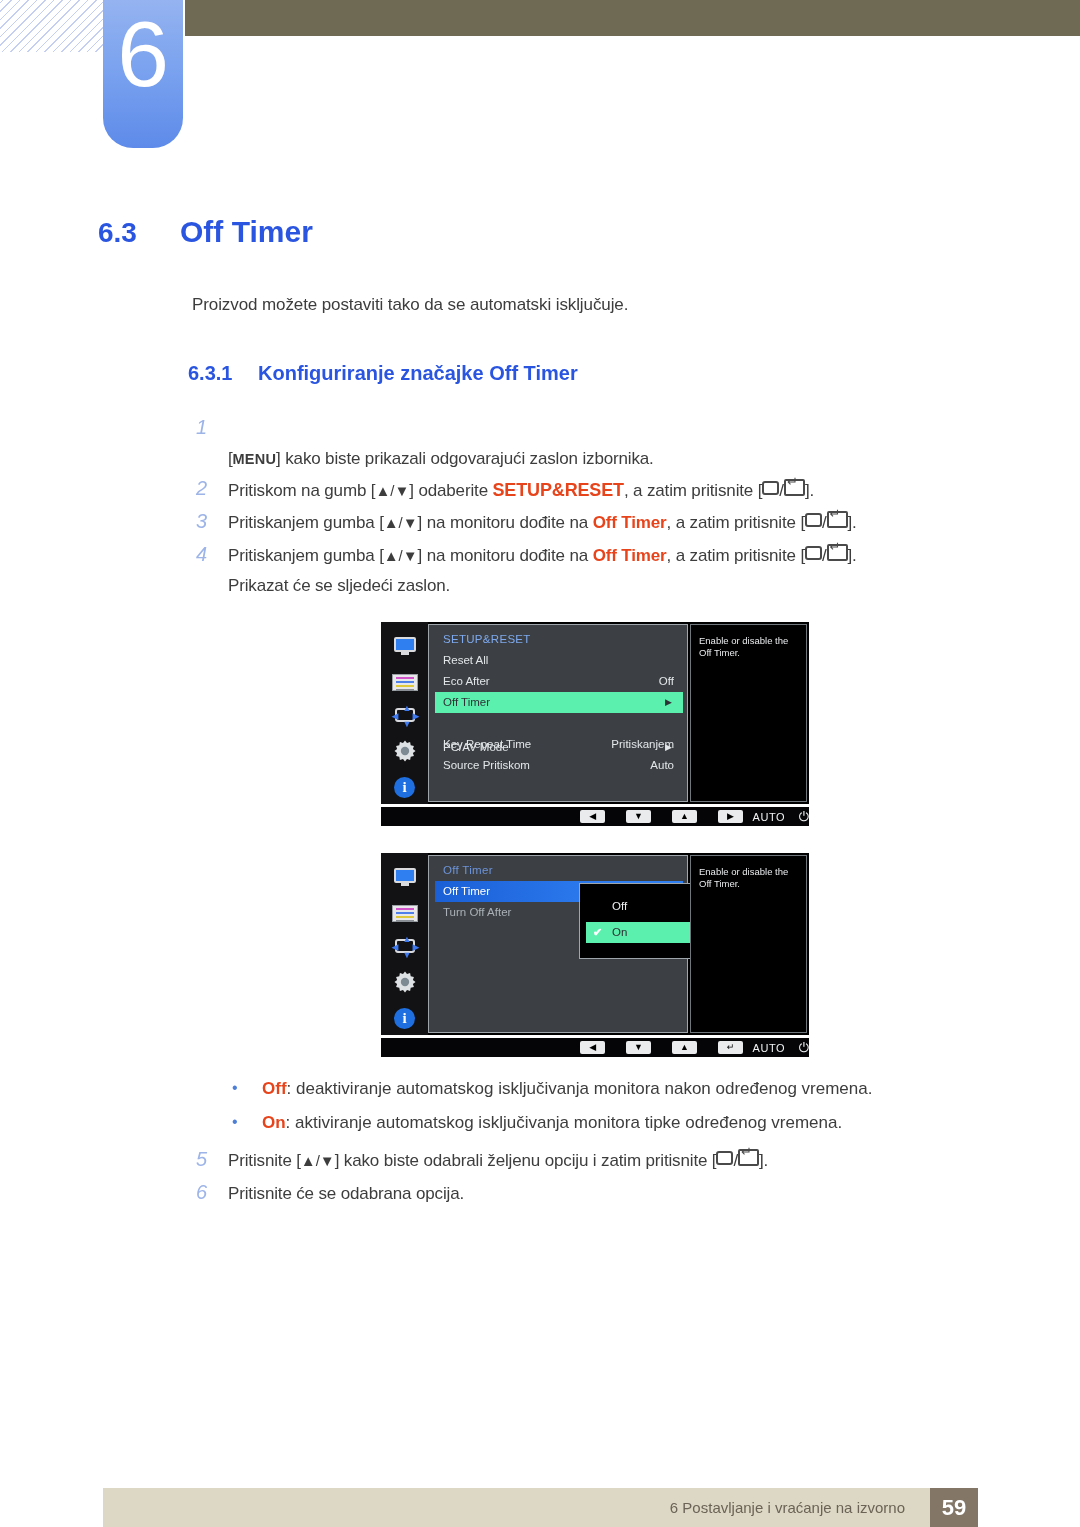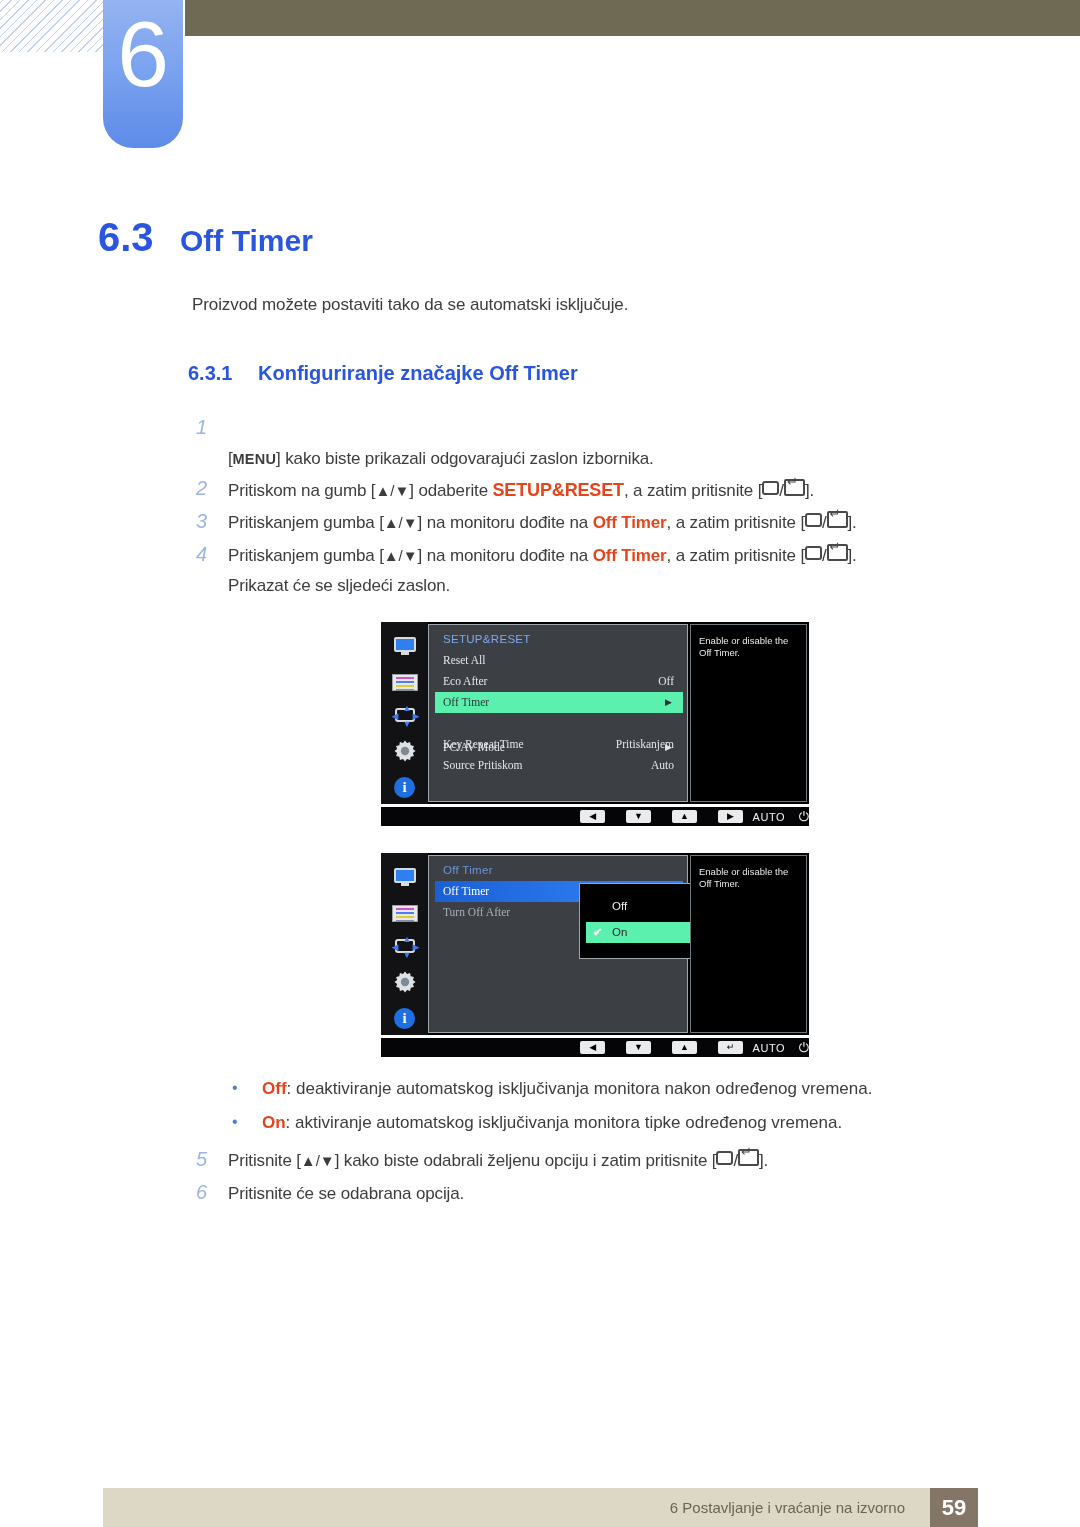--- a/index.html
+++ b/index.html
@@ -38,21 +38,21 @@
   #chaptitle{
     position:absolute;left:222px;top:43px;
     font-size:33px;font-weight:bold;color:#2a55e0;
     letter-spacing:-.2px;white-space:nowrap;
   }
 
   
   #content{position:absolute;left:0;top:0;width:1080px;}
 
   .h2row{position:absolute;left:98px;top:215px;}
-  .h2num{display:inline-block;font-size:40px;font-weight:bold;color:#2a55e0;width:82px;}
+  .h2num{display:inline-block;font-size:28px;font-weight:bold;color:#2a55e0;width:82px;}
   .h2txt{display:inline-block;font-size:30px;font-weight:bold;color:#2a55e0;}
 
   #intro{
     position:absolute;left:192px;top:295px;font-size:17px;color:#3d3d3d;
     letter-spacing:-.1px;
   }
 
   .h3row{position:absolute;left:188px;top:362px;}
   .h3num{display:inline-block;font-size:20px;font-weight:bold;color:#2a55e0;width:70px;}
   .h3txt{display:inline-block;font-size:20px;font-weight:bold;color:#2a55e0;}
@@ -120,21 +120,21 @@
     position:absolute;left:47px;top:2px;width:260px;height:178px;
     background:#3c4044;border:1px solid #9fa6ab;box-sizing:border-box;
   }
   .osd-title{
     position:absolute;left:14px;top:8px;font-size:11.5px;color:#7ea9ee;
     letter-spacing:.3px;
   }
   .osd-title.plain{color:#6d93d8;}
   .mrow{
     position:absolute;left:6px;width:248px;height:21px;line-height:21px;
-    font-size:11.5px;color:#e3e6e9;font-family:Liberation Serif, serif;
+    font-size:11.5px;color:#e3e6e9;
   }
   .mrow .lbl{position:absolute;left:8px;}
   .mrow .val{position:absolute;right:9px;}
   .mrow .arw{position:absolute;right:11px;font-size:9px;}
   .mrow.sel{background:#5cf0ae;color:#2c3034;}
   .mrow.sel .lbl,.mrow.sel .arw{color:#2e3236;}
   .mrow.selblue{background:linear-gradient(90deg,#1a5fd6 0%,#2f7ef2 75%,#2f7ef2 100%);color:#ffffff;}
   .mrow.dim{color:#a9b0b6;}
 
   .osd-desc{

